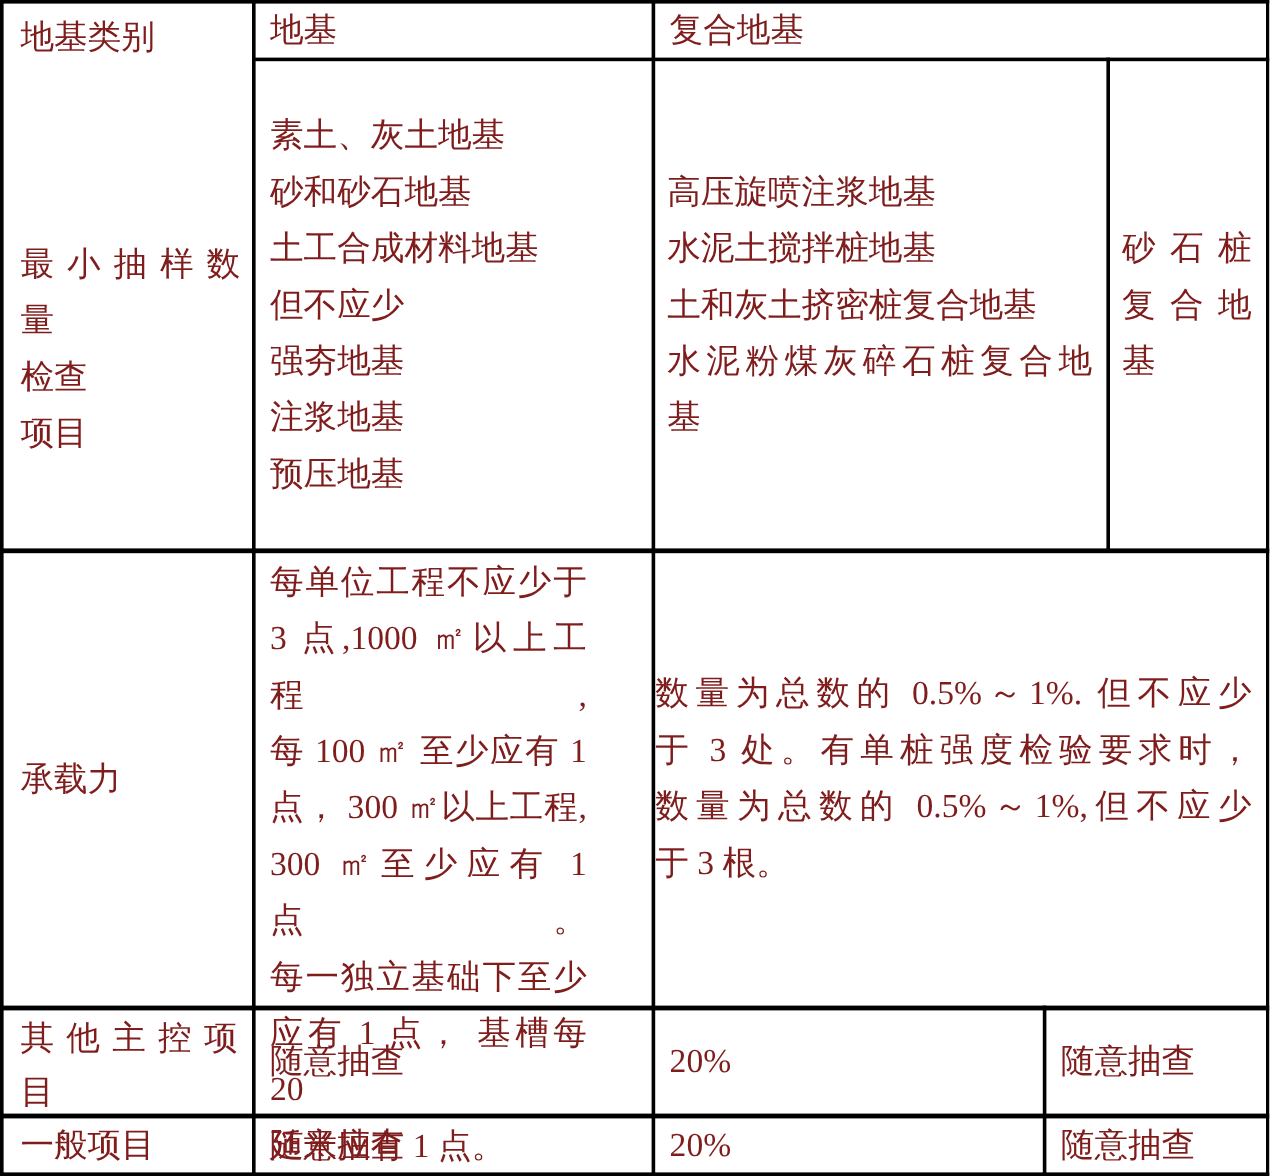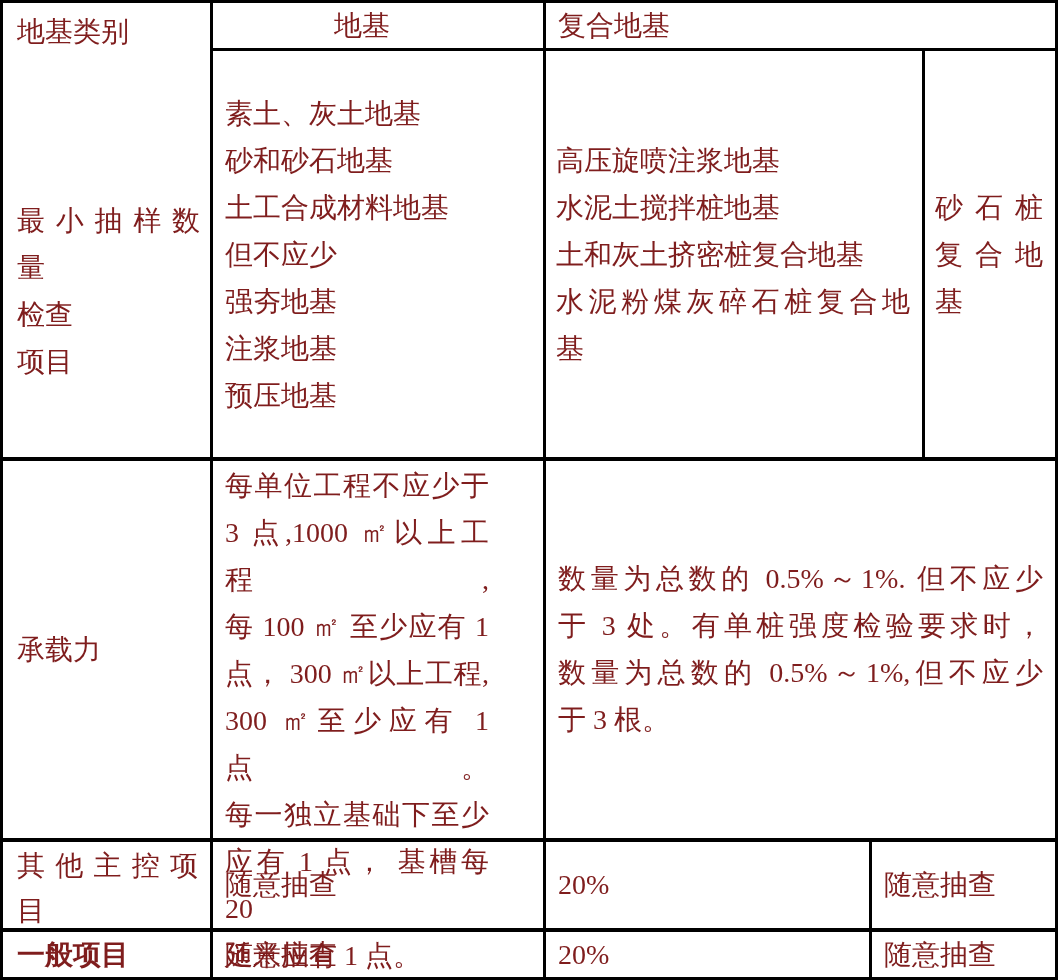--- a/index.html
+++ b/index.html
@@ -42,37 +42,37 @@
     text-align: justify;
     text-align-last: justify;
     -moz-text-align-last: justify;
   }
 
   
   .c-category      { left: 3px;   top: 3px;   width: 207px; height: 454px; padding-left: 14px; padding-right: 10px; }
   .c-category .cat-title { padding-top: 6px; line-height: 45px; }
   .c-category .min-block { margin-top: 145px; font-family: Liberation Mono, monospace; }
 
-  .c-h-foundation  { left: 213px; top: 3px;   width: 286px; height: 45px; padding-left: 12px; line-height: 45px; text-align: center; }
+  .c-h-foundation  { left: 213px; top: 3px;   width: 286px; height: 45px; padding-left: 12px; line-height: 45px; }
   .c-h-composite   { left: 546px; top: 3px;   width: 563px; height: 45px; padding-left: 12px; line-height: 45px; }
 
   .c-ftypes        { left: 213px; top: 51px;  width: 330px; height: 406px; padding-left: 12px; padding-right: 14px; }
   .c-ctypes        { left: 546px; top: 51px;  width: 376px; height: 406px; padding-left: 10px; padding-right: 12px; }
   .c-sandpile      { left: 925px; top: 51px;  width: 130px; height: 406px; padding-left: 10px; padding-right: 12px; }
 
   .c-bearing-label { left: 3px;   top: 460px; width: 207px; height: 378px; padding-left: 14px; }
   .c-bearing-f     { left: 213px; top: 460px; width: 288px; height: 378px; padding-left: 12px; padding-right: 12px; padding-top: 2px; }
-  .c-bearing-c     { left: 546px; top: 460px; width: 509px; height: 378px; padding-left: 12px; padding-right: 12px; justify-content: center; }
+  .c-bearing-c     { left: 546px; top: 460px; width: 509px; height: 378px; padding-right: 12px; justify-content: center; }
 
   .c-r4c1 { left: 3px;   top: 841px; width: 207px; height: 87px; padding-left: 14px; padding-right: 12px; padding-top: 2px; line-height: 45px; }
   .c-r4c2 { left: 213px; top: 841px; width: 330px; height: 87px; padding-left: 12px; }
   .c-r4c3 { left: 546px; top: 841px; width: 323px; height: 87px; padding-left: 12px; }
   .c-r4c4 { left: 872px; top: 841px; width: 183px; height: 87px; padding-left: 12px; }
 
-  .c-r5c1 { left: 3px;   top: 931px; width: 184px; height: 46px; padding-left: 14px; font-weight: bold; }
+  .c-r5c1 { left: 3px;   top: 931px; width: 184px; height: 46px; padding-left: 14px; }
   .c-r5c2 { left: 213px; top: 931px; width: 330px; height: 46px; padding-left: 12px; }
   .c-r5c3 { left: 546px; top: 931px; width: 323px; height: 46px; padding-left: 12px; }
   .c-r5c4 { left: 872px; top: 931px; width: 183px; height: 46px; padding-left: 12px; }
 </style>
 </head>
 <body>
 
 <div class="page">
 
   <div class="hline" style="left:0; top:0; width:1058px;"></div>

